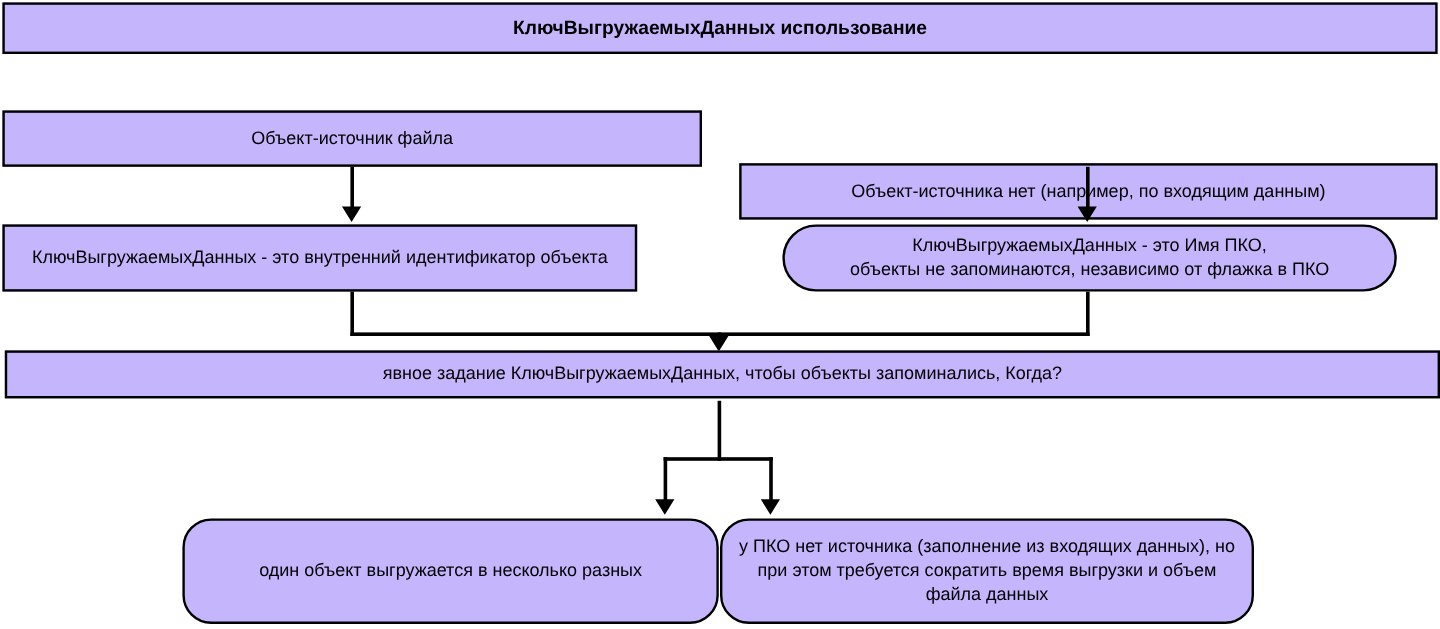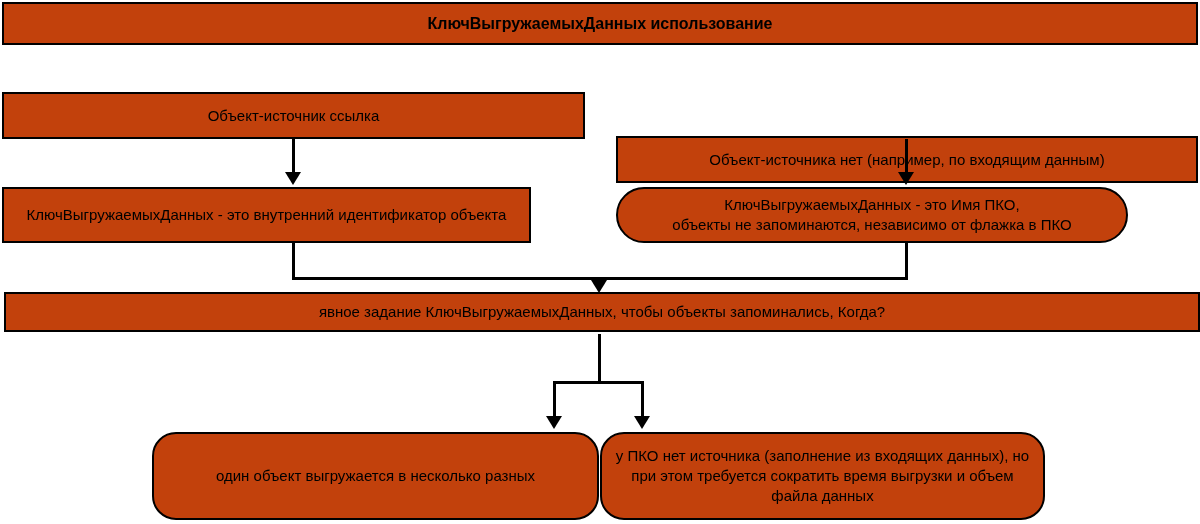--- a/index.html
+++ b/index.html
@@ -16,21 +16,21 @@
     position: relative;
     width: 1200px;
     height: 524px;
     background: #ffffff;
     overflow: hidden;
   }
   .node {
     position: absolute;
     box-sizing: border-box;
     border: 2px solid #000000;
-    background: #c2410c;
+    background: #c4b5fd;
     display: flex;
     align-items: center;
     justify-content: center;
     text-align: center;
     line-height: 1.32;
     padding: 2px 10px;
   }
   .node .txt {
     display: block;
     white-space: pre-line;
@@ -64,38 +64,38 @@
 </head>
 <body>
 
 <div id="canvas">
 
   <div class="node title-node" style="left:2px; top:2px; width:1196px; height:43px;">
     <span class="txt">КлючВыгружаемыхДанных использование</span>
   </div>
 
   <div class="node row2" style="left:2px; top:92px; width:583px; height:47px;">
-    <span class="txt">Объект-источник ссылка</span>
+    <span class="txt">Объект-источник файла</span>
   </div>
 
   <div class="node row2" style="left:616px; top:92px; width:582px; height:47px;margin-top:44px;">
     <span class="txt">Объект-источника нет (например, по входящим данным)</span>
   </div>
 
   <div class="connector vline" style="left:292px; top:139px; height:35px;"></div>
   <div class="arrowhead" style="left:285px; top:172px;"></div>
 
   <div class="connector vline" style="left:905px; top:139px; height:35px;"></div>
   <div class="arrowhead" style="left:898px; top:172px;"></div>
 
   <div class="node row3" style="left:2px; top:187px; width:529px; height:56px;">
     <span class="txt">КлючВыгружаемыхДанных - это внутренний идентификатор объекта</span>
   </div>
 
-  <div class="node row3" style="left:616px; top:187px; width:512px; height:56px;border-radius:28px;">
+  <div class="node row3" style="left:652px; top:187px; width:512px; height:56px;border-radius:28px;">
     <span class="txt">КлючВыгружаемыхДанных - это Имя ПКО,
 объекты не запоминаются, независимо от флажка в ПКО</span>
   </div>
 
   <div class="connector vline" style="left:292px; top:243px; height:37px;"></div>
   <div class="connector vline" style="left:905px; top:243px; height:37px;"></div>
   <div class="connector hline" style="left:292px; top:277px; width:616px;"></div>
   <div class="connector vline" style="left:598px; top:277px; height:9px;"></div>
   <div class="arrowhead" style="left:591px; top:280px;"></div>
 

